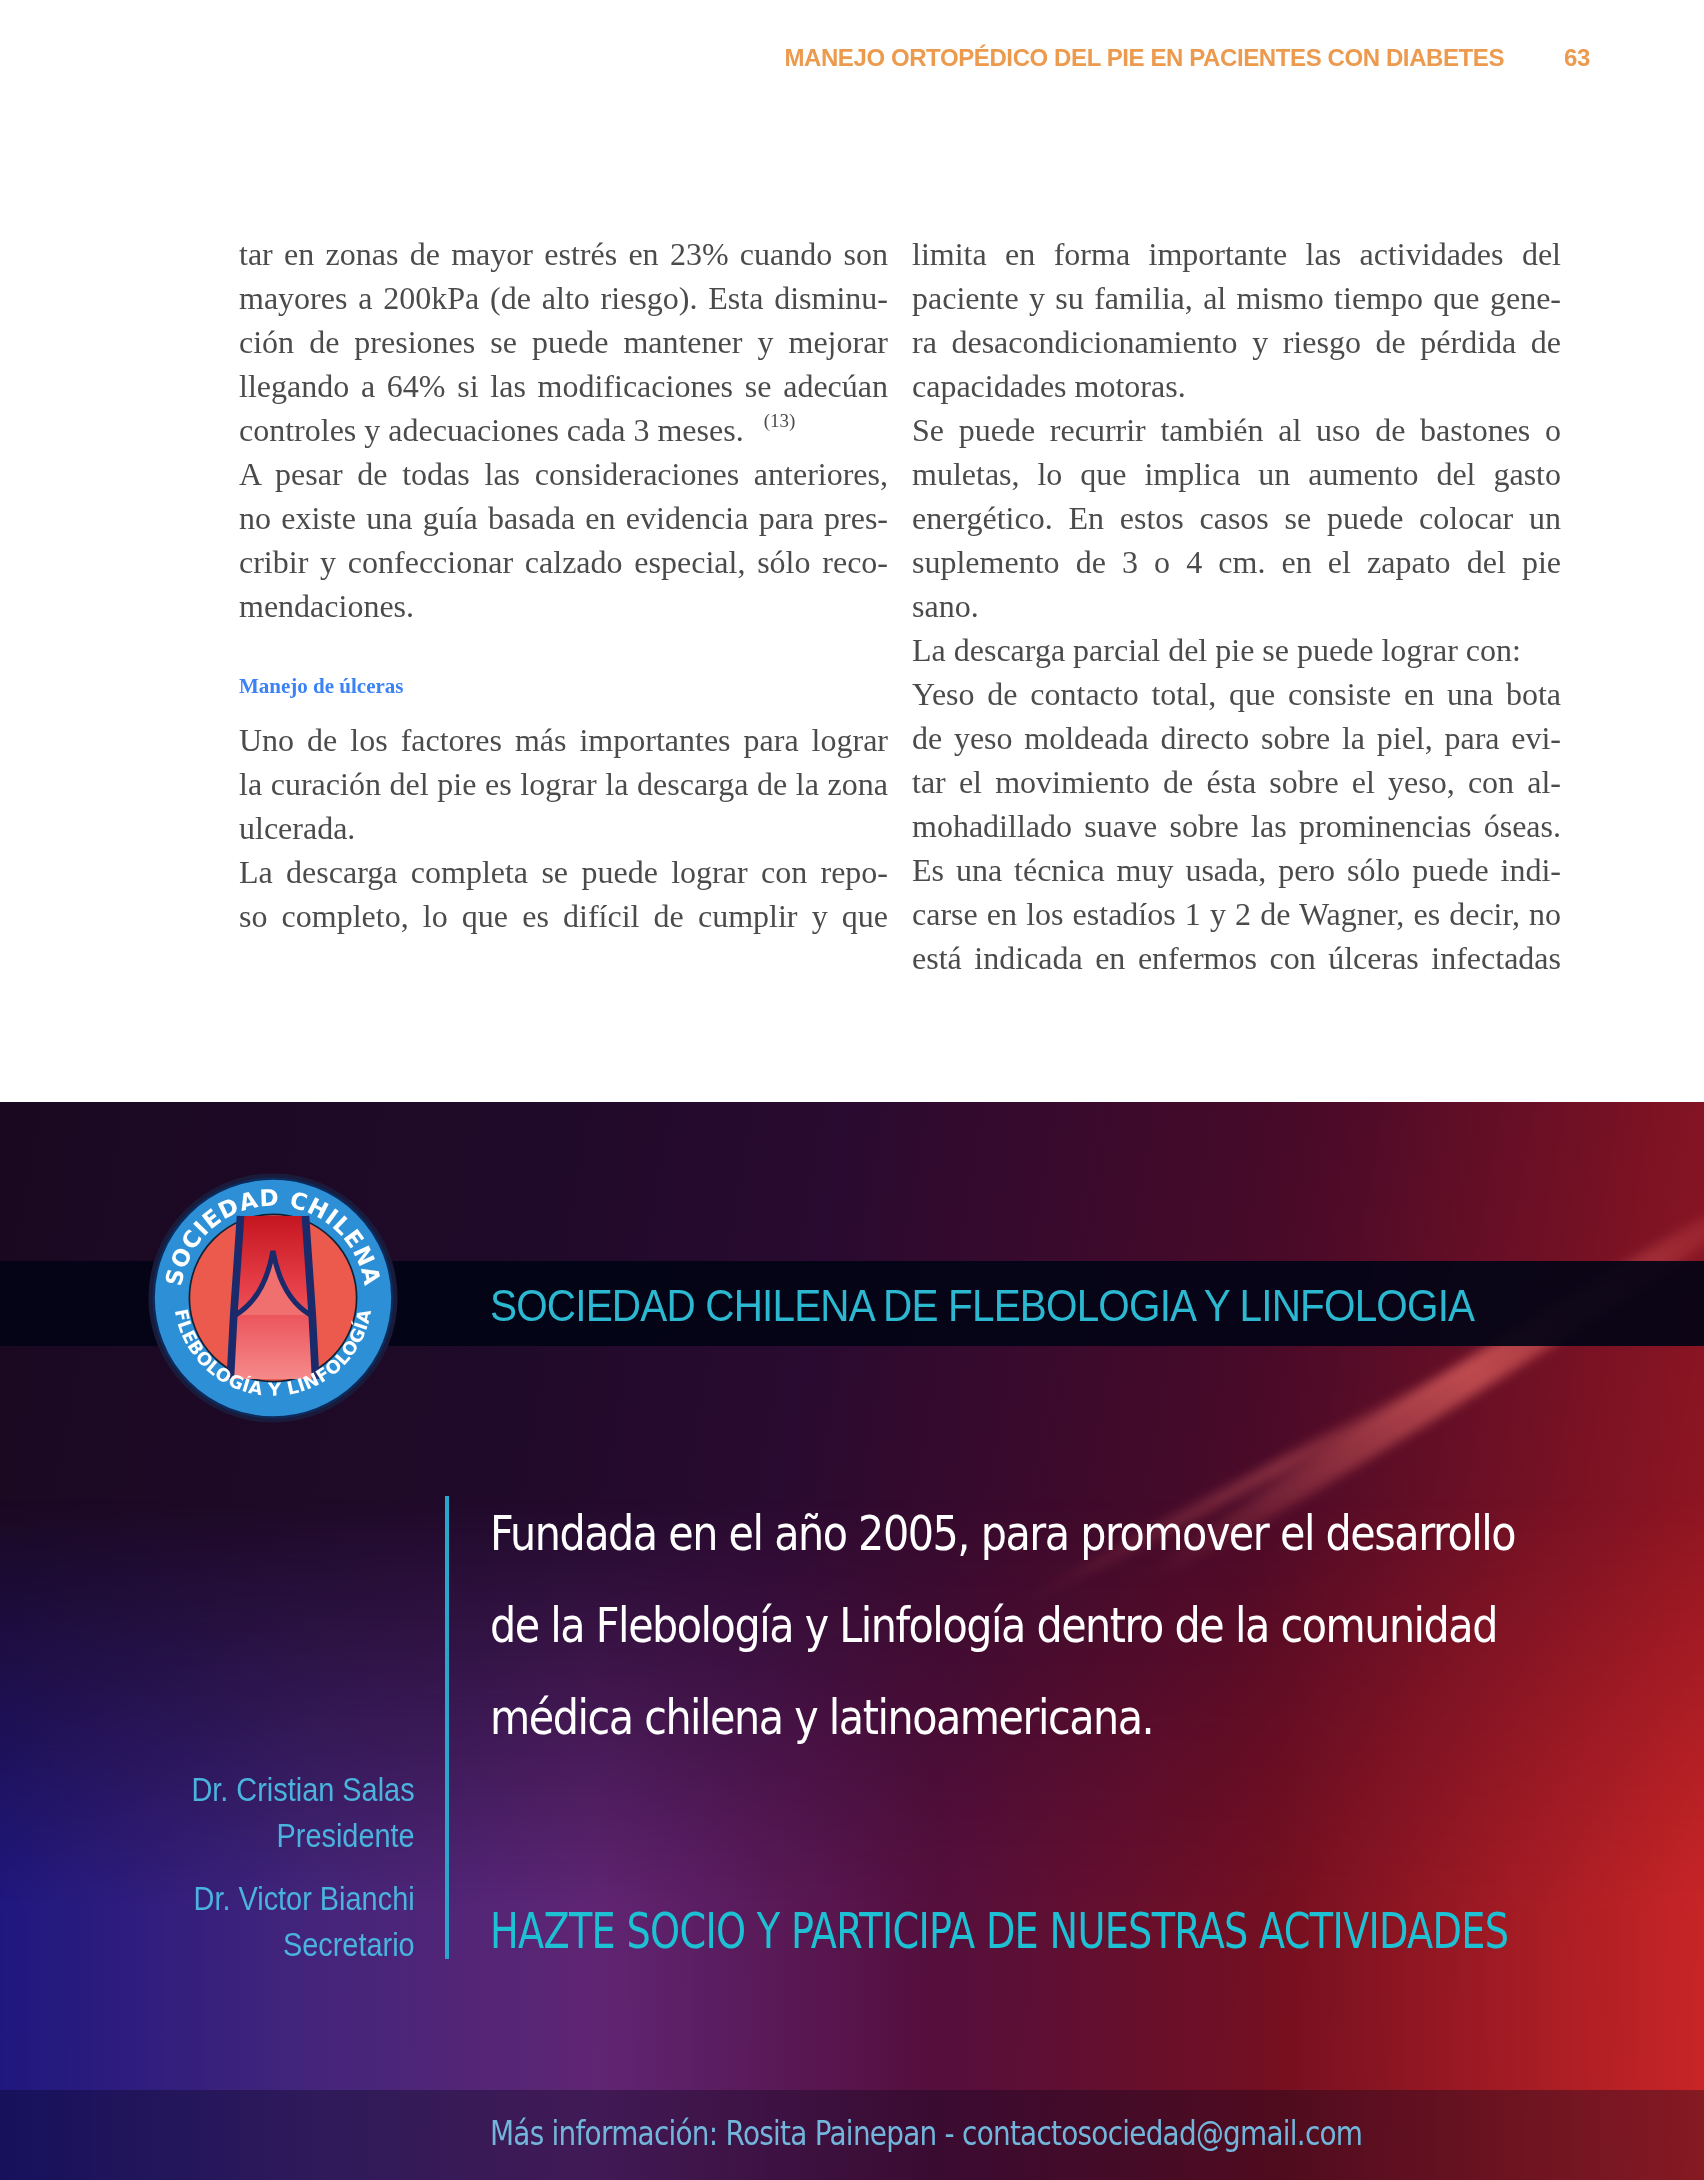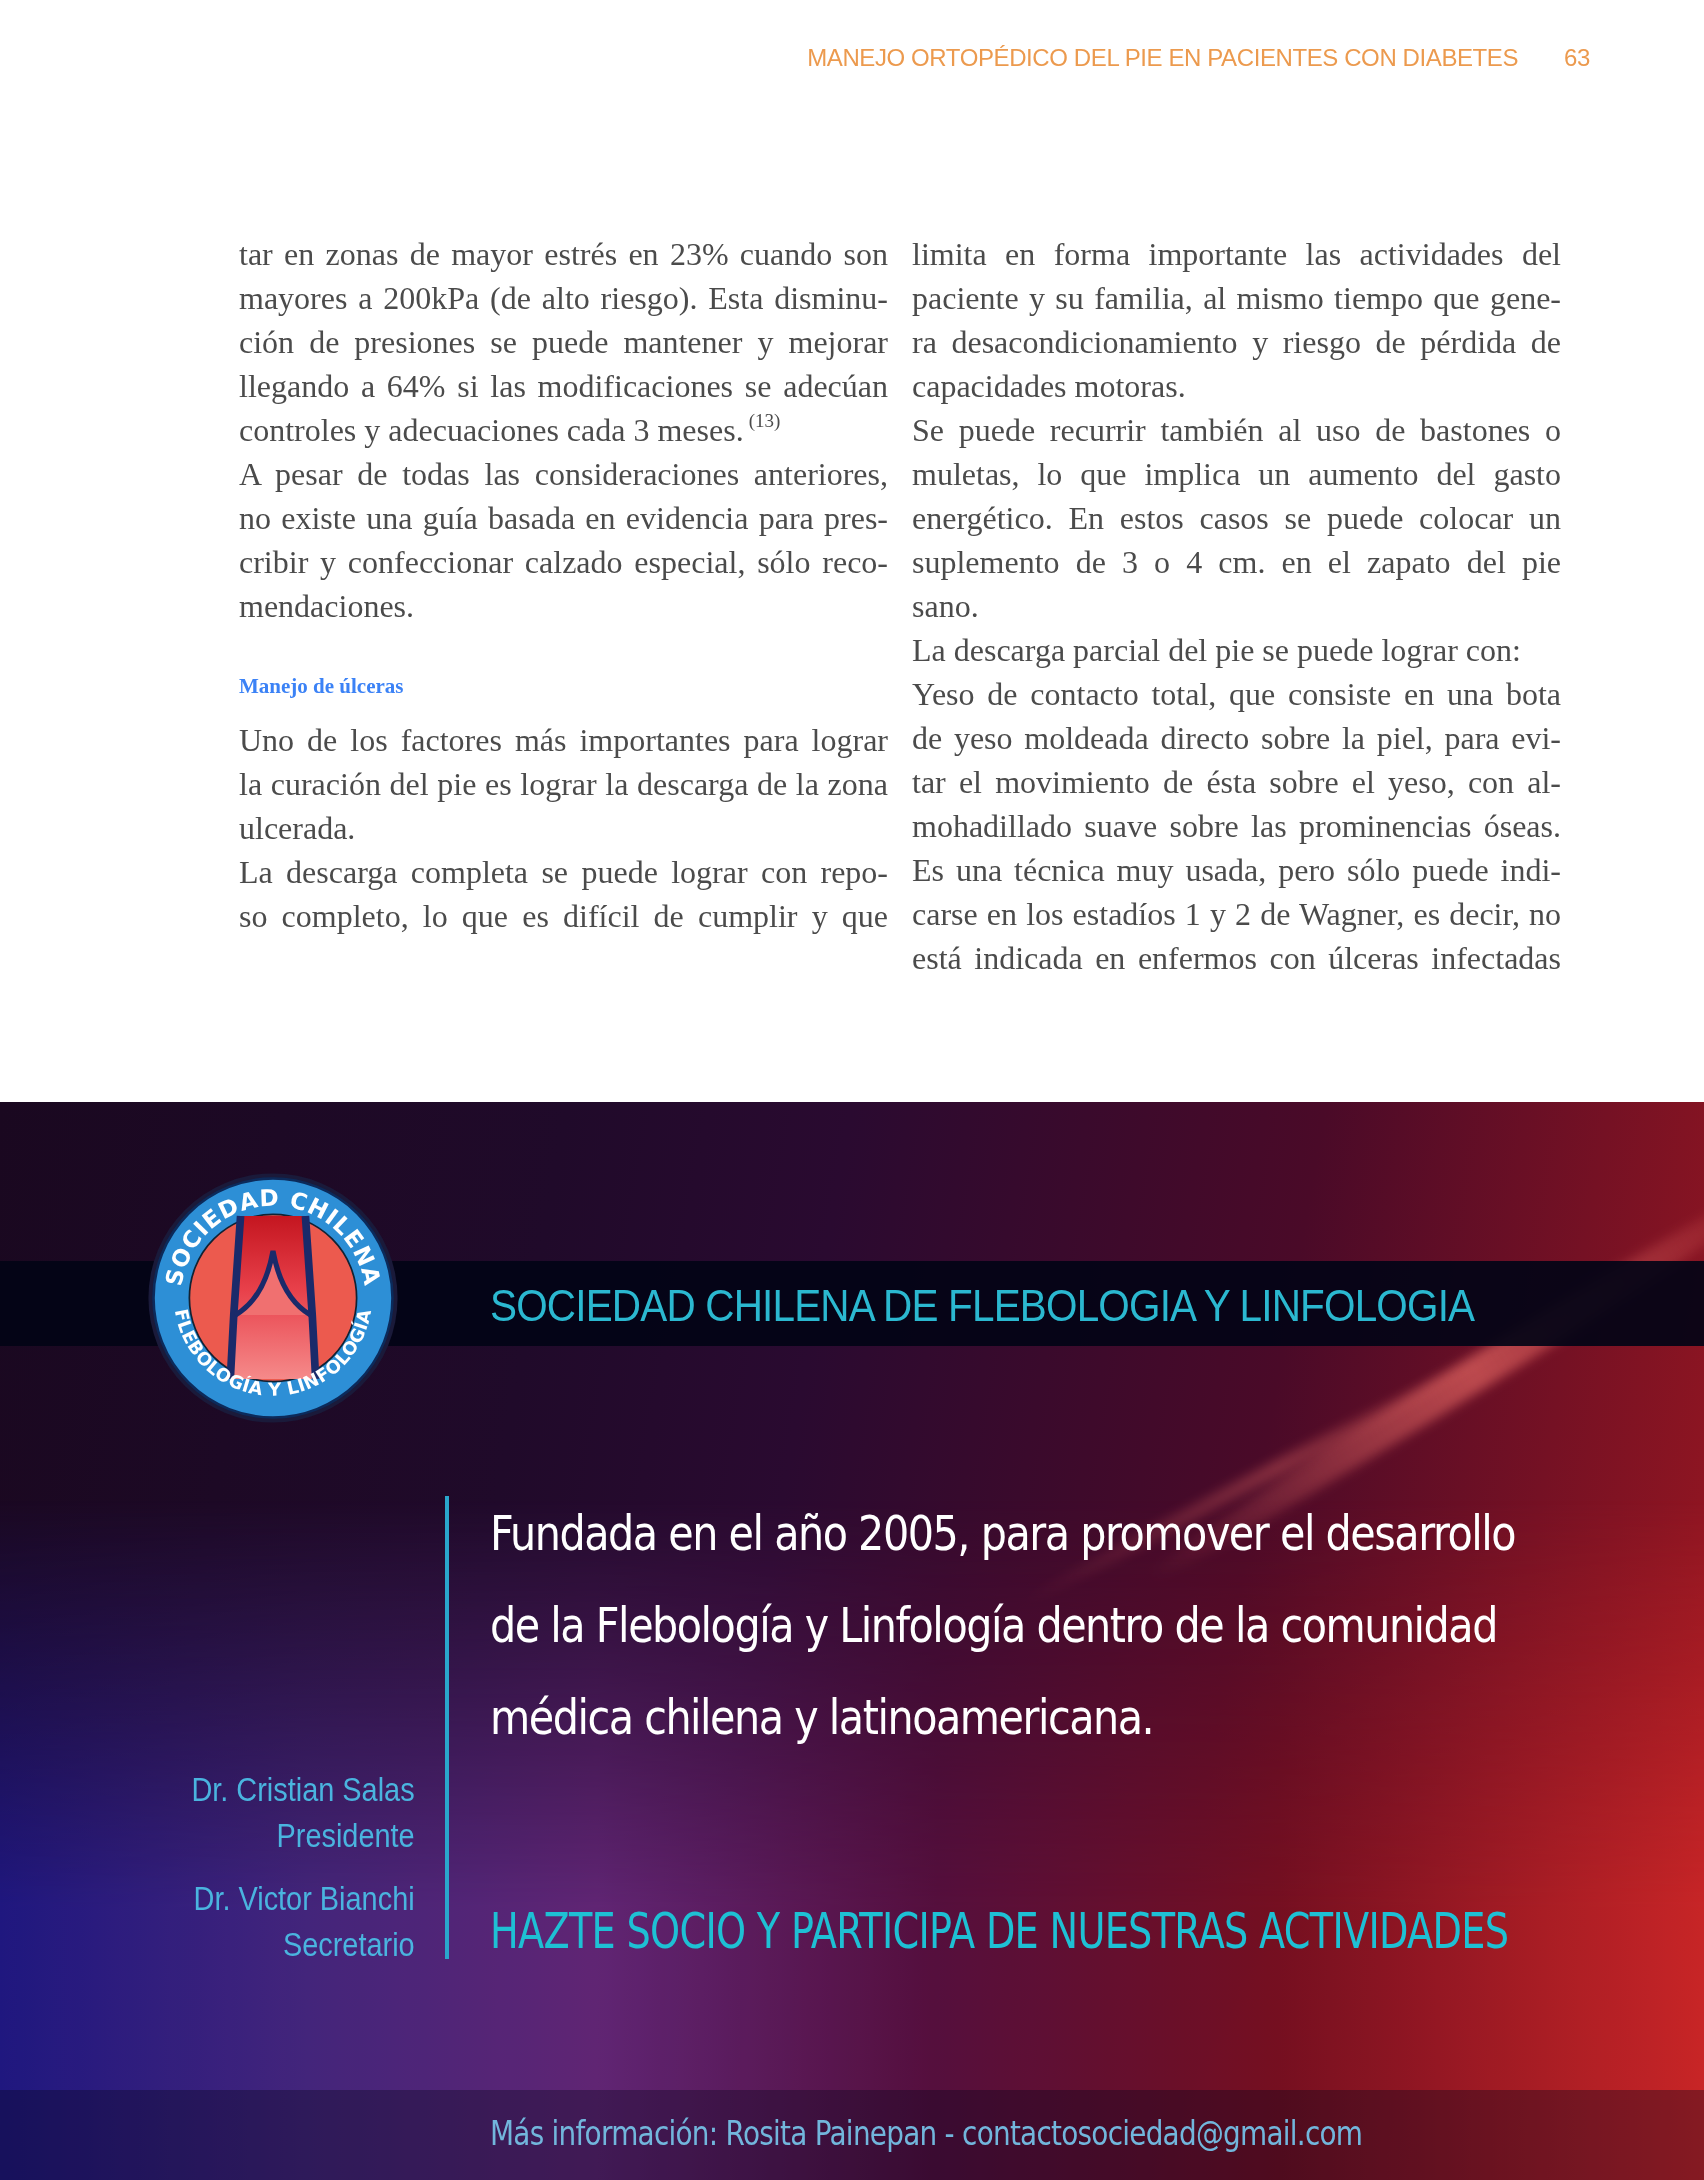--- a/index.html
+++ b/index.html
@@ -5,31 +5,31 @@
   html, body { margin: 0; padding: 0; }
   body {
     width: 1704px; height: 2181px; position: relative; overflow: hidden;
     background: #ffffff;
     font-family: "Liberation Serif", "DejaVu Serif", serif;
   }
   .running-head {
     position: absolute; top: 44px; right: 114px;
     font-family: "Liberation Sans", "DejaVu Sans", sans-serif;
     font-size: 24px; color: #ec9a4e; letter-spacing: -0.4px;
-    display: flex; gap: 46px; align-items: baseline;
+    display: flex; gap: 60px; align-items: baseline; font-weight: bold;
   }
   .col {
     position: absolute; top: 232px; width: 649px;
     font-size: 32px; line-height: 44px; color: #4b4b4b;
     text-align: justify; hyphens: manual;
   }
   .col-left { left: 239px; }
   .col-right { left: 912px; }
   .col p { margin: 0; }
-  .col sup { font-size: 19px; vertical-align: 13.6px; line-height: 0; margin-left: 5px; }
+  .col sup { font-size: 19px; vertical-align: 13.6px; line-height: 0; margin-left: 20px; }
   .section-heading {
     margin: 36px 0 10.2px 0; font-size: 21px; font-weight: bold;
     color: #3b82f6; text-align: left;
   }
   .line { display: block; text-align: justify; text-align-last: justify; }
   .line.last { text-align-last: left; }
 
   
   .banner {
     position: absolute; left: 0; top: 1102px; width: 1704px; height: 1078px;

